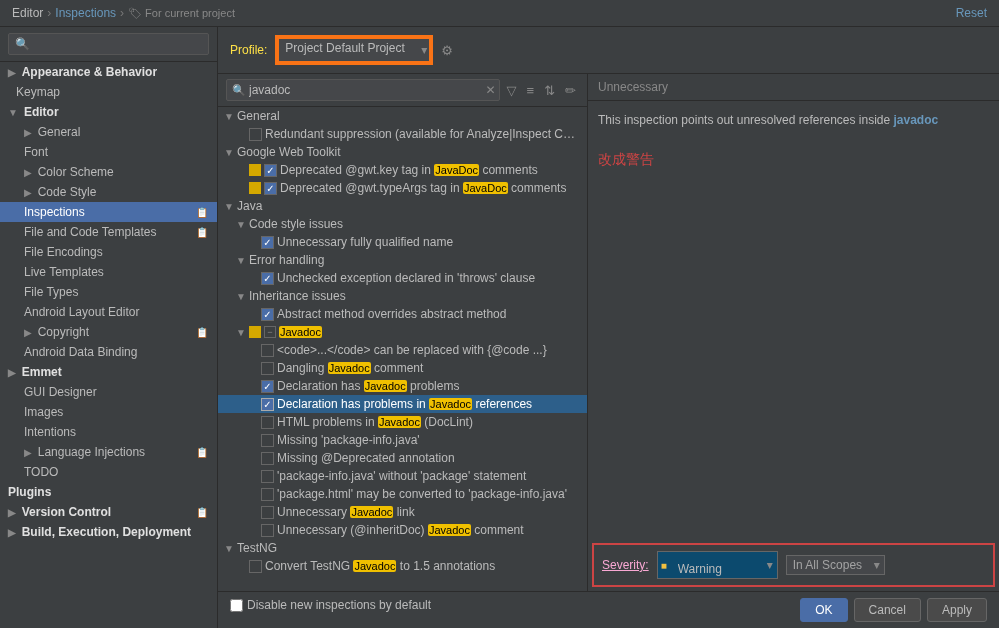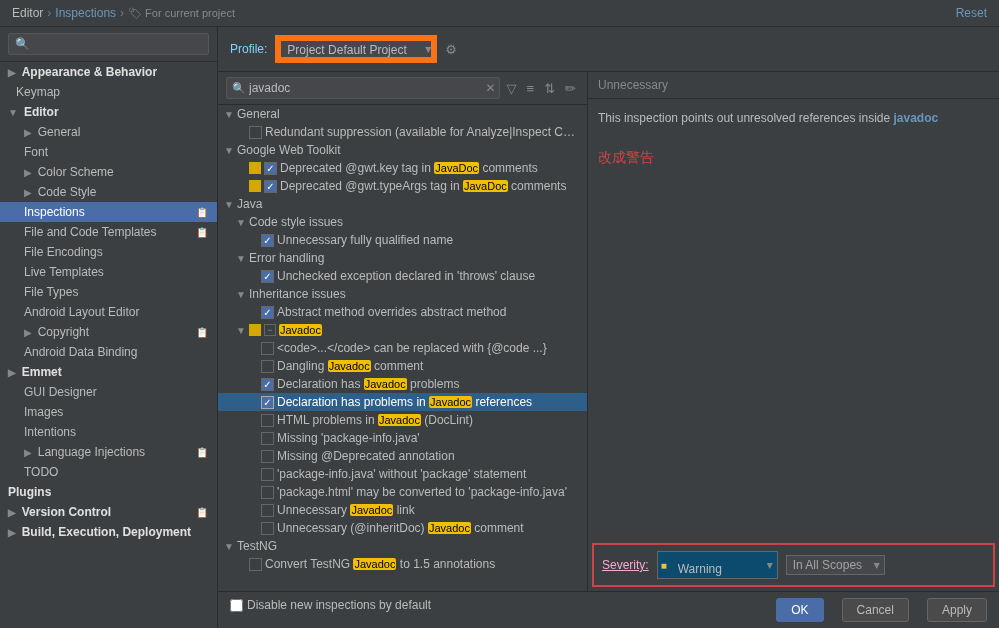--- a/index.html
+++ b/index.html
@@ -99,31 +99,31 @@
     }
     
     .profile-bar {
       padding: 8px 12px;
       display: flex;
       align-items: center;
       gap: 8px;
       border-bottom: 1px solid #2b2b2b;
       background: #3c3f41;
     }
-    .profile-label { color: #7dd3fc; }
+    .profile-label { color: #fde047; }
     .profile-select-wrapper {
       position: relative;
       display: inline-flex;
       align-items: center;
     }
     .profile-select-wrapper select {
       background: #45474a;
-      border: 6px solid #f97316;
-      color: #bbbbbb;
-      padding: 2px 24px 0 6px;
+      border: 4px solid #f97316;
+      color: #bbbbbb;
+      padding: 2px 24px 6px 6px;
       font-size: 12px;
       cursor: pointer;
       appearance: none;
     }
     .profile-select-wrapper::after {
       content: '▾';
       position: absolute;
       right: 6px;
       color: #888;
       pointer-events: none;
@@ -315,21 +315,21 @@
     }
     .bottom-bar .checkbox-wrapper {
       display: flex;
       align-items: center;
       gap: 4px;
     }
     .bottom-bar input[type="checkbox"] { cursor: pointer; }
     .bottom-buttons {
       margin-left: auto;
       display: flex;
-      gap: 18px;
+      gap: 6px;
     }
     .btn {
       padding: 4px 14px;
       font-size: 12px;
       border-radius: 3px;
       cursor: pointer;
       border: 1px solid #666;
       background: #4a4a4a;
       color: #bbbbbb;
     }

